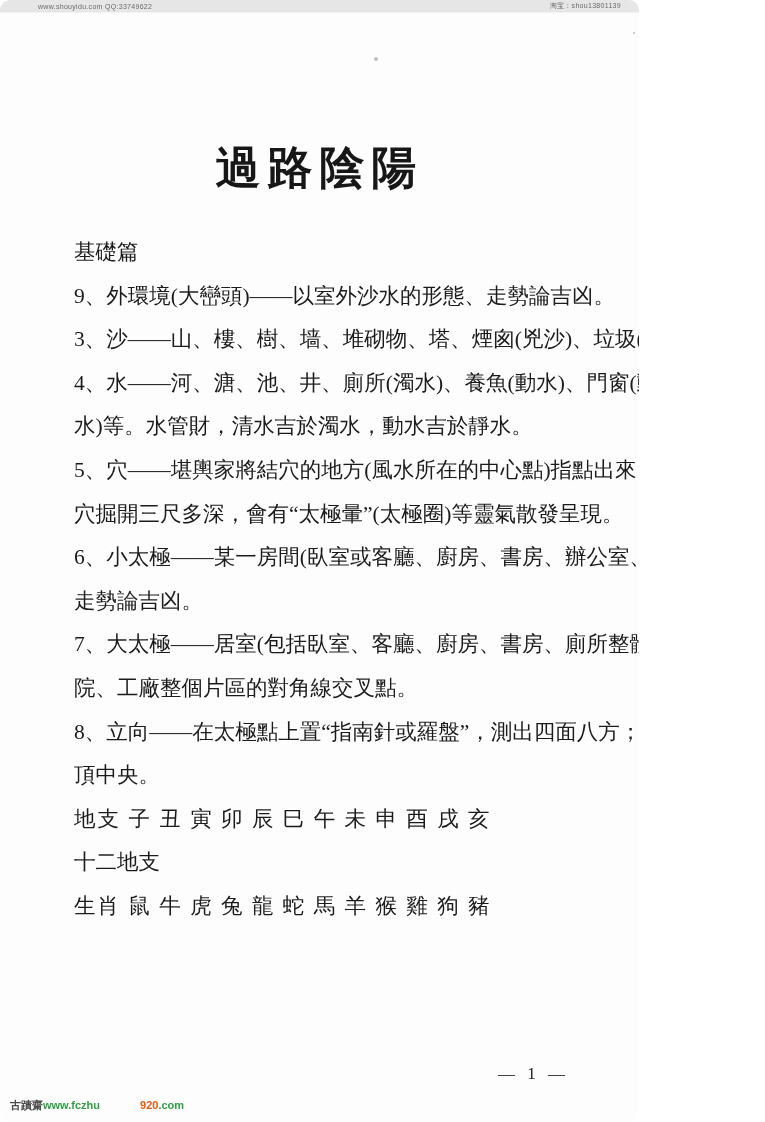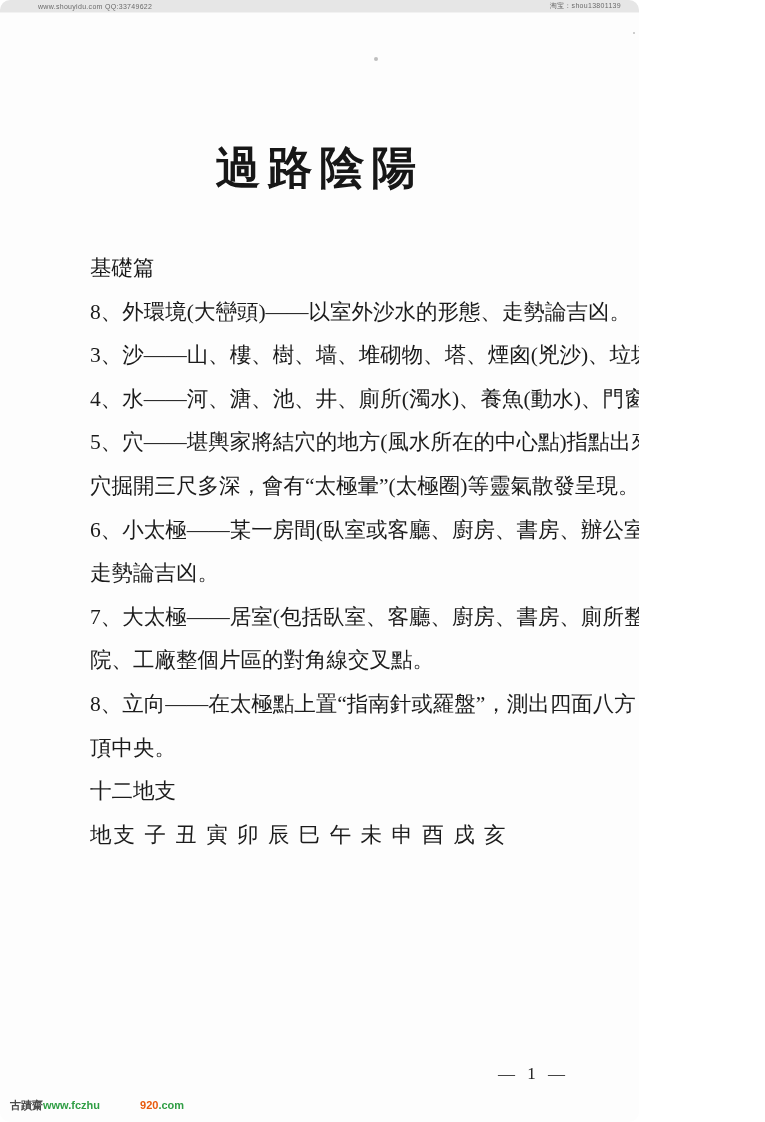--- a/index.html
+++ b/index.html
@@ -40,27 +40,26 @@
     text-align: center;
     font-size: 45px;
     font-weight: bold;
     letter-spacing: 7px;
     color: #171717;
   }
 
   
   .body-text {
     position: absolute;
-    top: 247px;
+    top: 231px;
     left: 74px;
     width: 640px;
     font-size: 21.5px;
     line-height: 43.6px;
     color: #1b1b1b;
-    margin-left: 16px;
   }
   .body-line { white-space: nowrap; }
   .body-line.spaced { letter-spacing: 2px; }
 
   
   .page-number {
     position: absolute;
     top: 1064px;
     right: 70px;
     font-size: 17px;
@@ -102,33 +101,35 @@
     <span>淘宝：shou13801139</span>
   </div>
 
   <div class="speck s1"></div>
   <div class="speck s2"></div>
 
   <div class="doc-title">過路陰陽</div>
 
   <div class="body-text">
     <div class="body-line">基礎篇</div>
-    <div class="body-line">8、外環境(大巒頭)——以室外沙水的形態、走勢論吉凶。</div>
+    <div class="body-line">9、外環境(大巒頭)——以室外沙水的形態、走勢論吉凶。</div>
     <div class="body-line">3、沙——山、樓、樹、墙、堆砌物、塔、煙囪(兇沙)、垃圾(濁沙)等。山(沙)管人丁，</div>
     <div class="body-line">4、水——河、溏、池、井、廁所(濁水)、養魚(動水)、門窗(動水)、路或平地(虛或假</div>
+    <div class="body-line">水)等。水管財，清水吉於濁水，動水吉於靜水。</div>
     <div class="body-line">5、穴——堪輿家將結穴的地方(風水所在的中心點)指點出來，叫做“點穴”。真</div>
     <div class="body-line">穴掘開三尺多深，會有“太極暈”(太極圈)等靈氣散發呈現。</div>
     <div class="body-line">6、小太極——某一房間(臥室或客廳、廚房、書房、辦公室、酒店大堂等)的對角</div>
     <div class="body-line">走勢論吉凶。</div>
     <div class="body-line">7、大太極——居室(包括臥室、客廳、廚房、書房、廁所整體面積的外形等)或庭</div>
     <div class="body-line">院、工廠整個片區的對角線交叉點。</div>
     <div class="body-line">8、立向——在太極點上置“指南針或羅盤”，測出四面八方；陰宅的太極點在墳</div>
     <div class="body-line">頂中央。</div>
+    <div class="body-line spaced">地支 子 丑 寅 卯 辰 巳 午 未 申 酉 戌 亥</div>
     <div class="body-line">十二地支</div>
-    <div class="body-line spaced">地支 子 丑 寅 卯 辰 巳 午 未 申 酉 戌 亥</div>
+    <div class="body-line spaced">生肖 鼠 牛 虎 兔 龍 蛇 馬 羊 猴 雞 狗 豬</div>
   </div>
 
   <div class="page-number">— 1 —</div>
 
   <div class="footer-mark">
     <span class="site-name">古蹟齋</span><span class="url-green">www.fczhu</span><span class="url-red">920</span><span class="url-green">.com</span>
   </div>
 
 </div>
 

